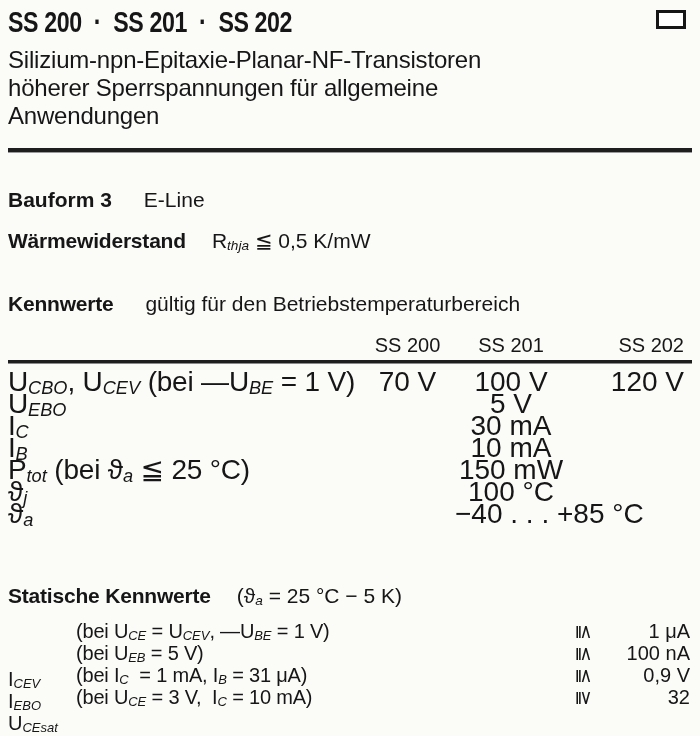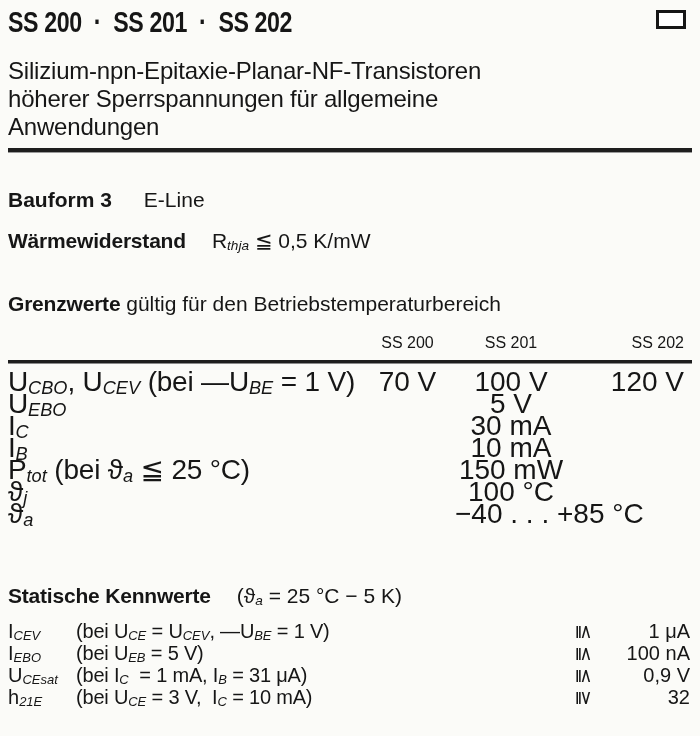--- a/index.html
+++ b/index.html
@@ -5,35 +5,35 @@
   html, body { margin: 0; padding: 0; }
   body {
     width: 700px; height: 736px;
     background: #fbfbf8;
     font-family: "Liberation Sans", sans-serif;
     color: #161616;
     overflow: hidden;
   }
   .page { position: relative; width: 700px; height: 672px; }
   .abs { position: absolute; left: 8px; right: 8px; }
-  .pre { white-space: pre; }
+  .pre { white-space: pre; margin-left: 26px; }
 
   
   .title-row { top: 6px; display: flex; justify-content: space-between; align-items: flex-start; }
   .page-title {
     font-size: 29px; font-weight: 700; letter-spacing: -0.5px;
     transform: scaleX(0.80); transform-origin: left top;
     white-space: pre;
   }
   .corner-mark {
     width: 24px; height: 13px; border: 3px solid #161616; background: #fff;
     margin-top: 4px; margin-right: 6px;
   }
   .subtitle {
-    top: 57px; font-size: 24px; font-weight: 400; line-height: 28px;
+    top: 46px; font-size: 24px; font-weight: 400; line-height: 28px;
     letter-spacing: -0.2px;
   }
 
   .rule { position: absolute; left: 8px; right: 8px; background: #1e1e1e; }
   .rule1 { top: 148px; height: 4px; box-shadow: 0 1px 0 #9a9a9a; }
   .rule2 { top: 360px; height: 3px; box-shadow: 0 1px 0 #8a8a8a; }
 
   .bauform { top: 188px; font-size: 21px; }
   .bauform-label { font-weight: 600; }
   .bauform-value { margin-left: 32px; font-weight: 400; }
@@ -41,37 +41,37 @@
   .thermal { top: 229px; font-size: 21px; }
   .thermal-label { font-weight: 600; letter-spacing: -0.2px; }
   .thermal-formula { margin-left: 26px; font-weight: 400; }
 
   .grenz-heading { top: 292px; font-size: 21px; }
   .heading-bold { font-weight: 700; letter-spacing: -0.2px; }
   .heading-rest { font-weight: 400; }
 
   
   .grid4 { display: grid; grid-template-columns: 352px 95px 112px 1fr; }
-  .gheader { top: 334px; font-size: 16px; }
+  .gheader { top: 334px; font-size: 20px; }
   .gc1 { text-align: center; white-space: pre; }
   .gc2 { text-align: center; white-space: pre; }
   .gc3 { text-align: right; padding-right: 8px; white-space: pre; }
   .gbody { top: 371px; font-size: 28px; }
   .grow { line-height: 22px; height: 22px; }
   .glabel { white-space: pre; letter-spacing: -0.2px; }
 
   sub { font-size: 0.65em; vertical-align: -0.18em; letter-spacing: 0; font-style: italic; }
 
   
   .kheading { top: 584px; font-size: 21px; }
   .kcond-head { font-weight: 400; margin-left: 26px; }
   .kbody { top: 620px; font-size: 20px; }
   .kgrid { display: grid; grid-template-columns: 68px 1fr 44px 86px; }
   .krow { line-height: 22px; height: 22px; }
-  .ksym { white-space: pre; }
+  .ksym { white-space: pre; margin-top: 48px; }
   .kcond { white-space: pre; letter-spacing: -0.2px; }
   .krel { text-align: center; }
   .krel span { display: inline-block; transform: rotate(90deg); font-size: 19px; }
   .kval { text-align: right; padding-right: 2px; white-space: pre; }
 </style>
 </head>
 <body>
 
 <div class="page">
 
@@ -90,21 +90,21 @@
 
   <div class="abs bauform">
     <span class="bauform-label">Bauform 3</span><span class="bauform-value">E-Line</span>
   </div>
 
   <div class="abs thermal">
     <span class="thermal-label">Wärmewiderstand</span><span class="thermal-formula">R<sub>thja</sub> ≦ 0,5 K/mW</span>
   </div>
 
   <div class="abs grenz-heading">
-    <span class="heading-bold">Grenzwerte</span><span class="heading-rest pre"> gültig für den Betriebstemperaturbereich</span>
+    <span class="heading-bold">Kennwerte</span><span class="heading-rest pre"> gültig für den Betriebstemperaturbereich</span>
   </div>
 
   <div class="abs gheader grid4">
     <span></span>
     <span class="gc1">SS 200</span>
     <span class="gc2">SS 201</span>
     <span class="gc3">SS 202</span>
   </div>
 
   <div class="rule rule2"></div>

